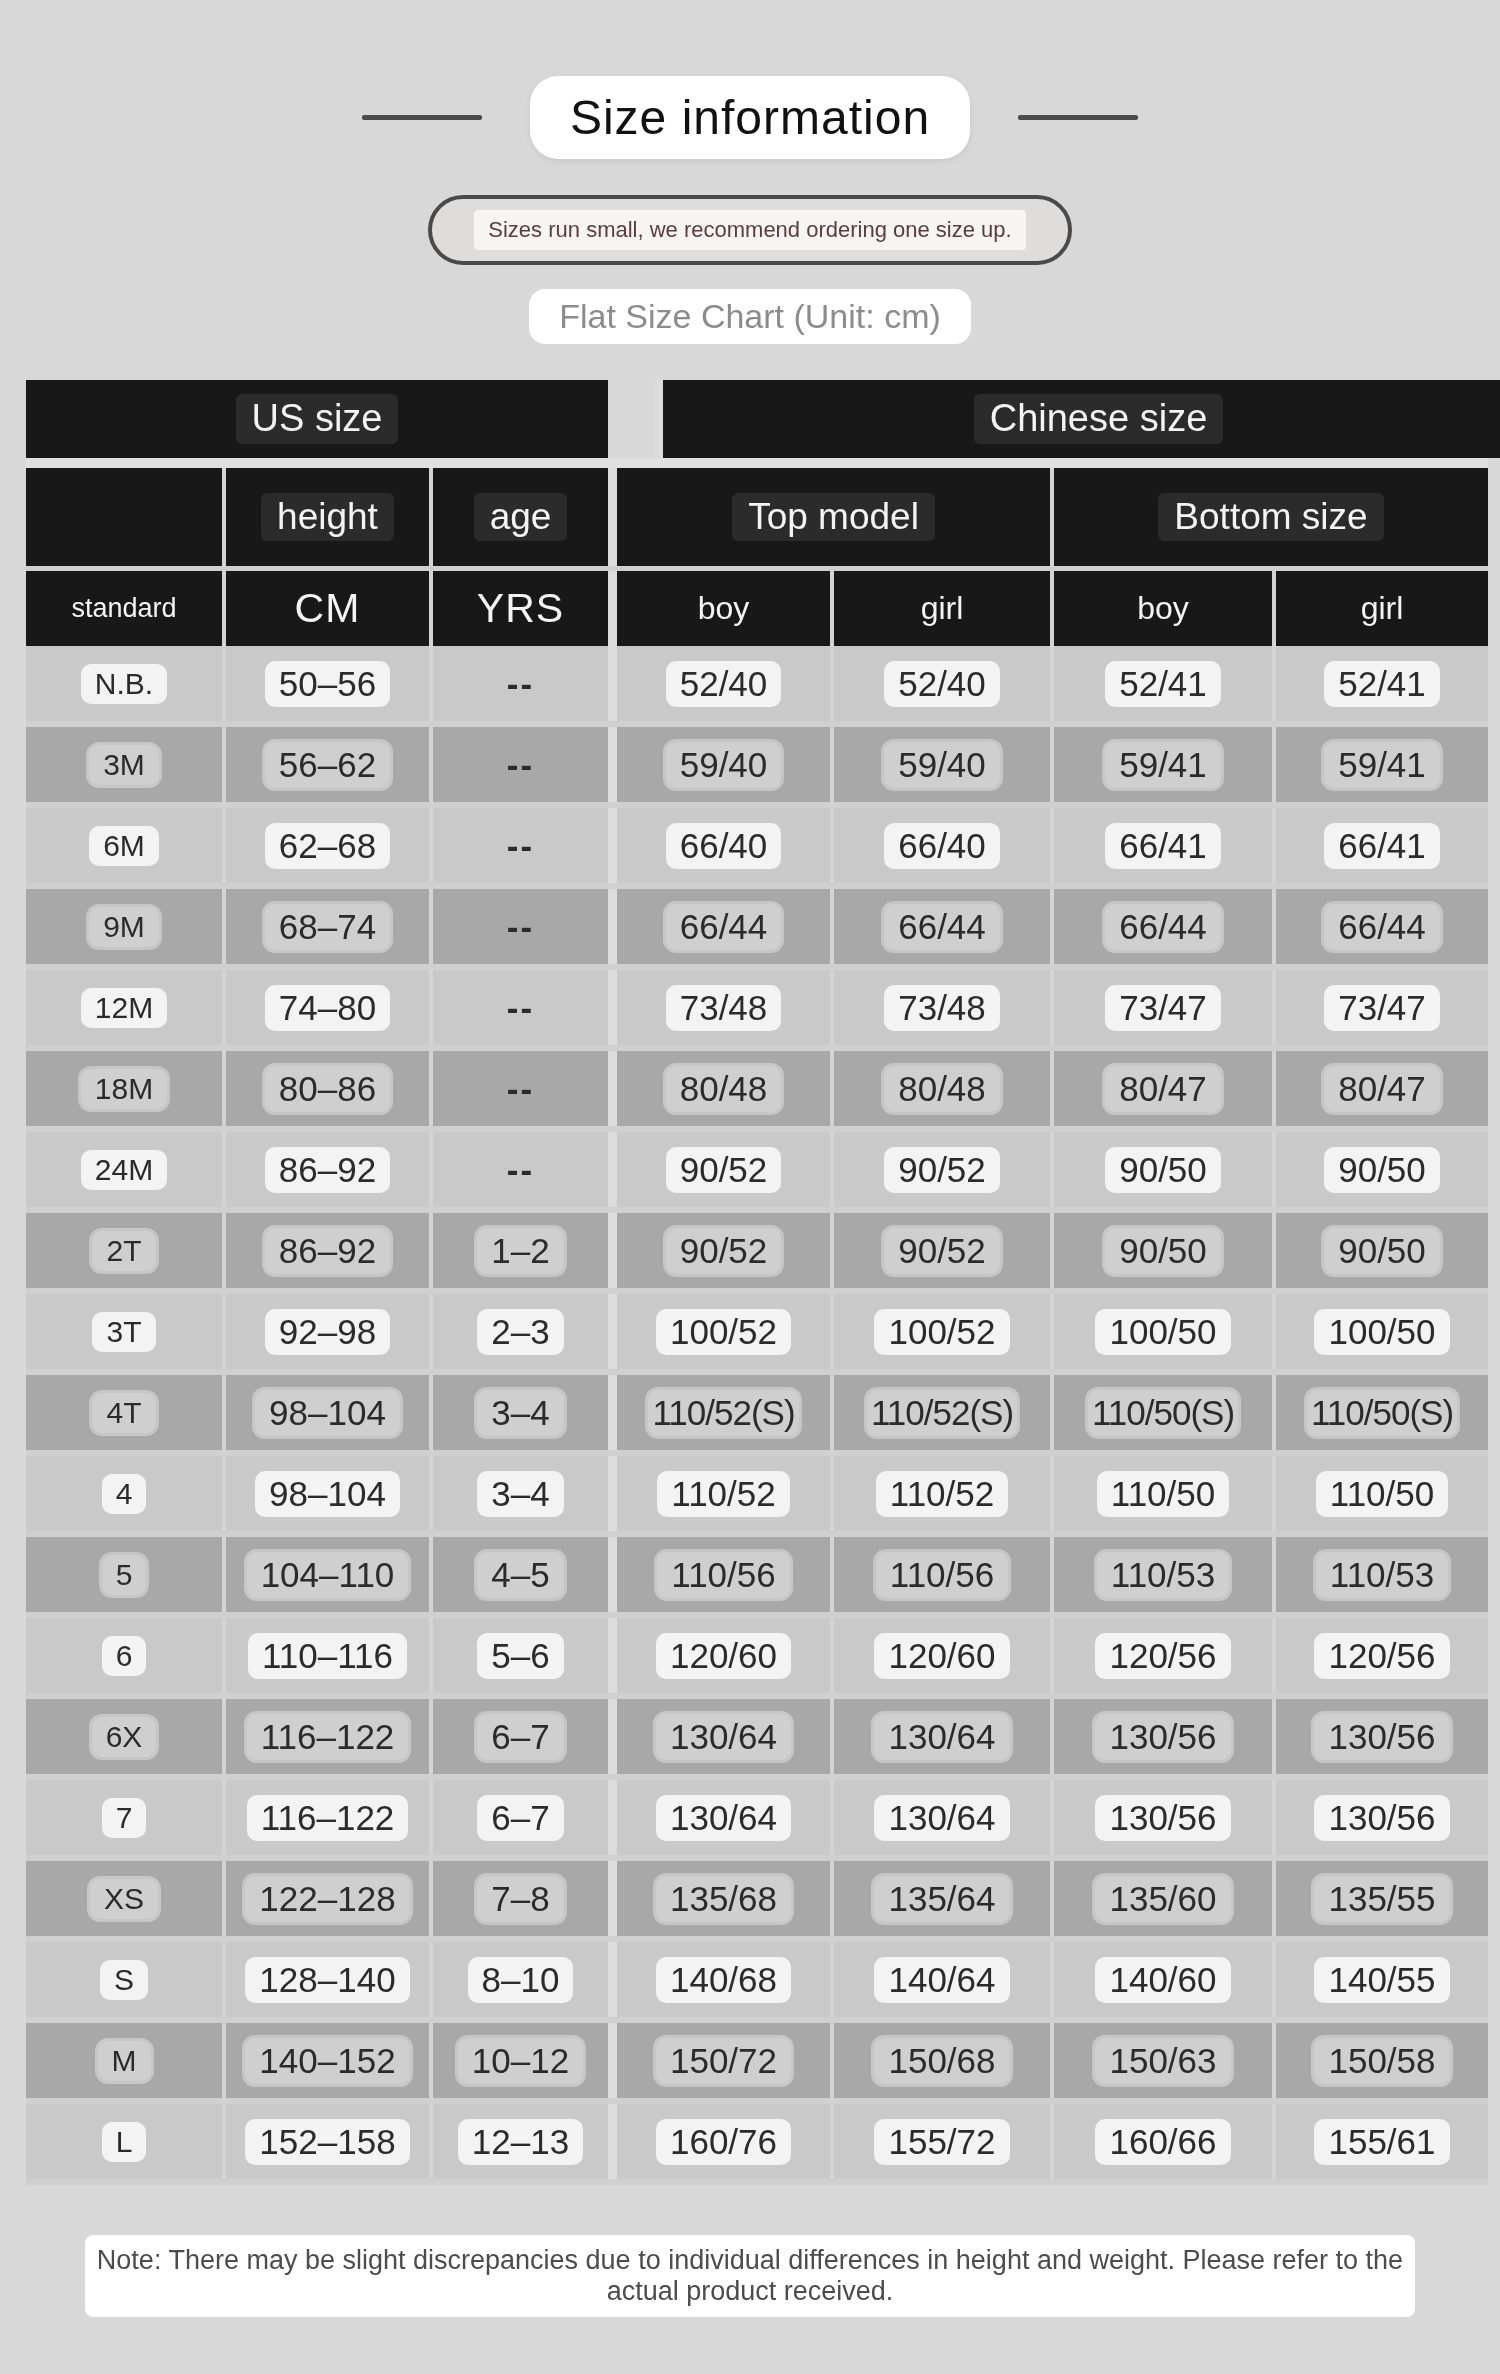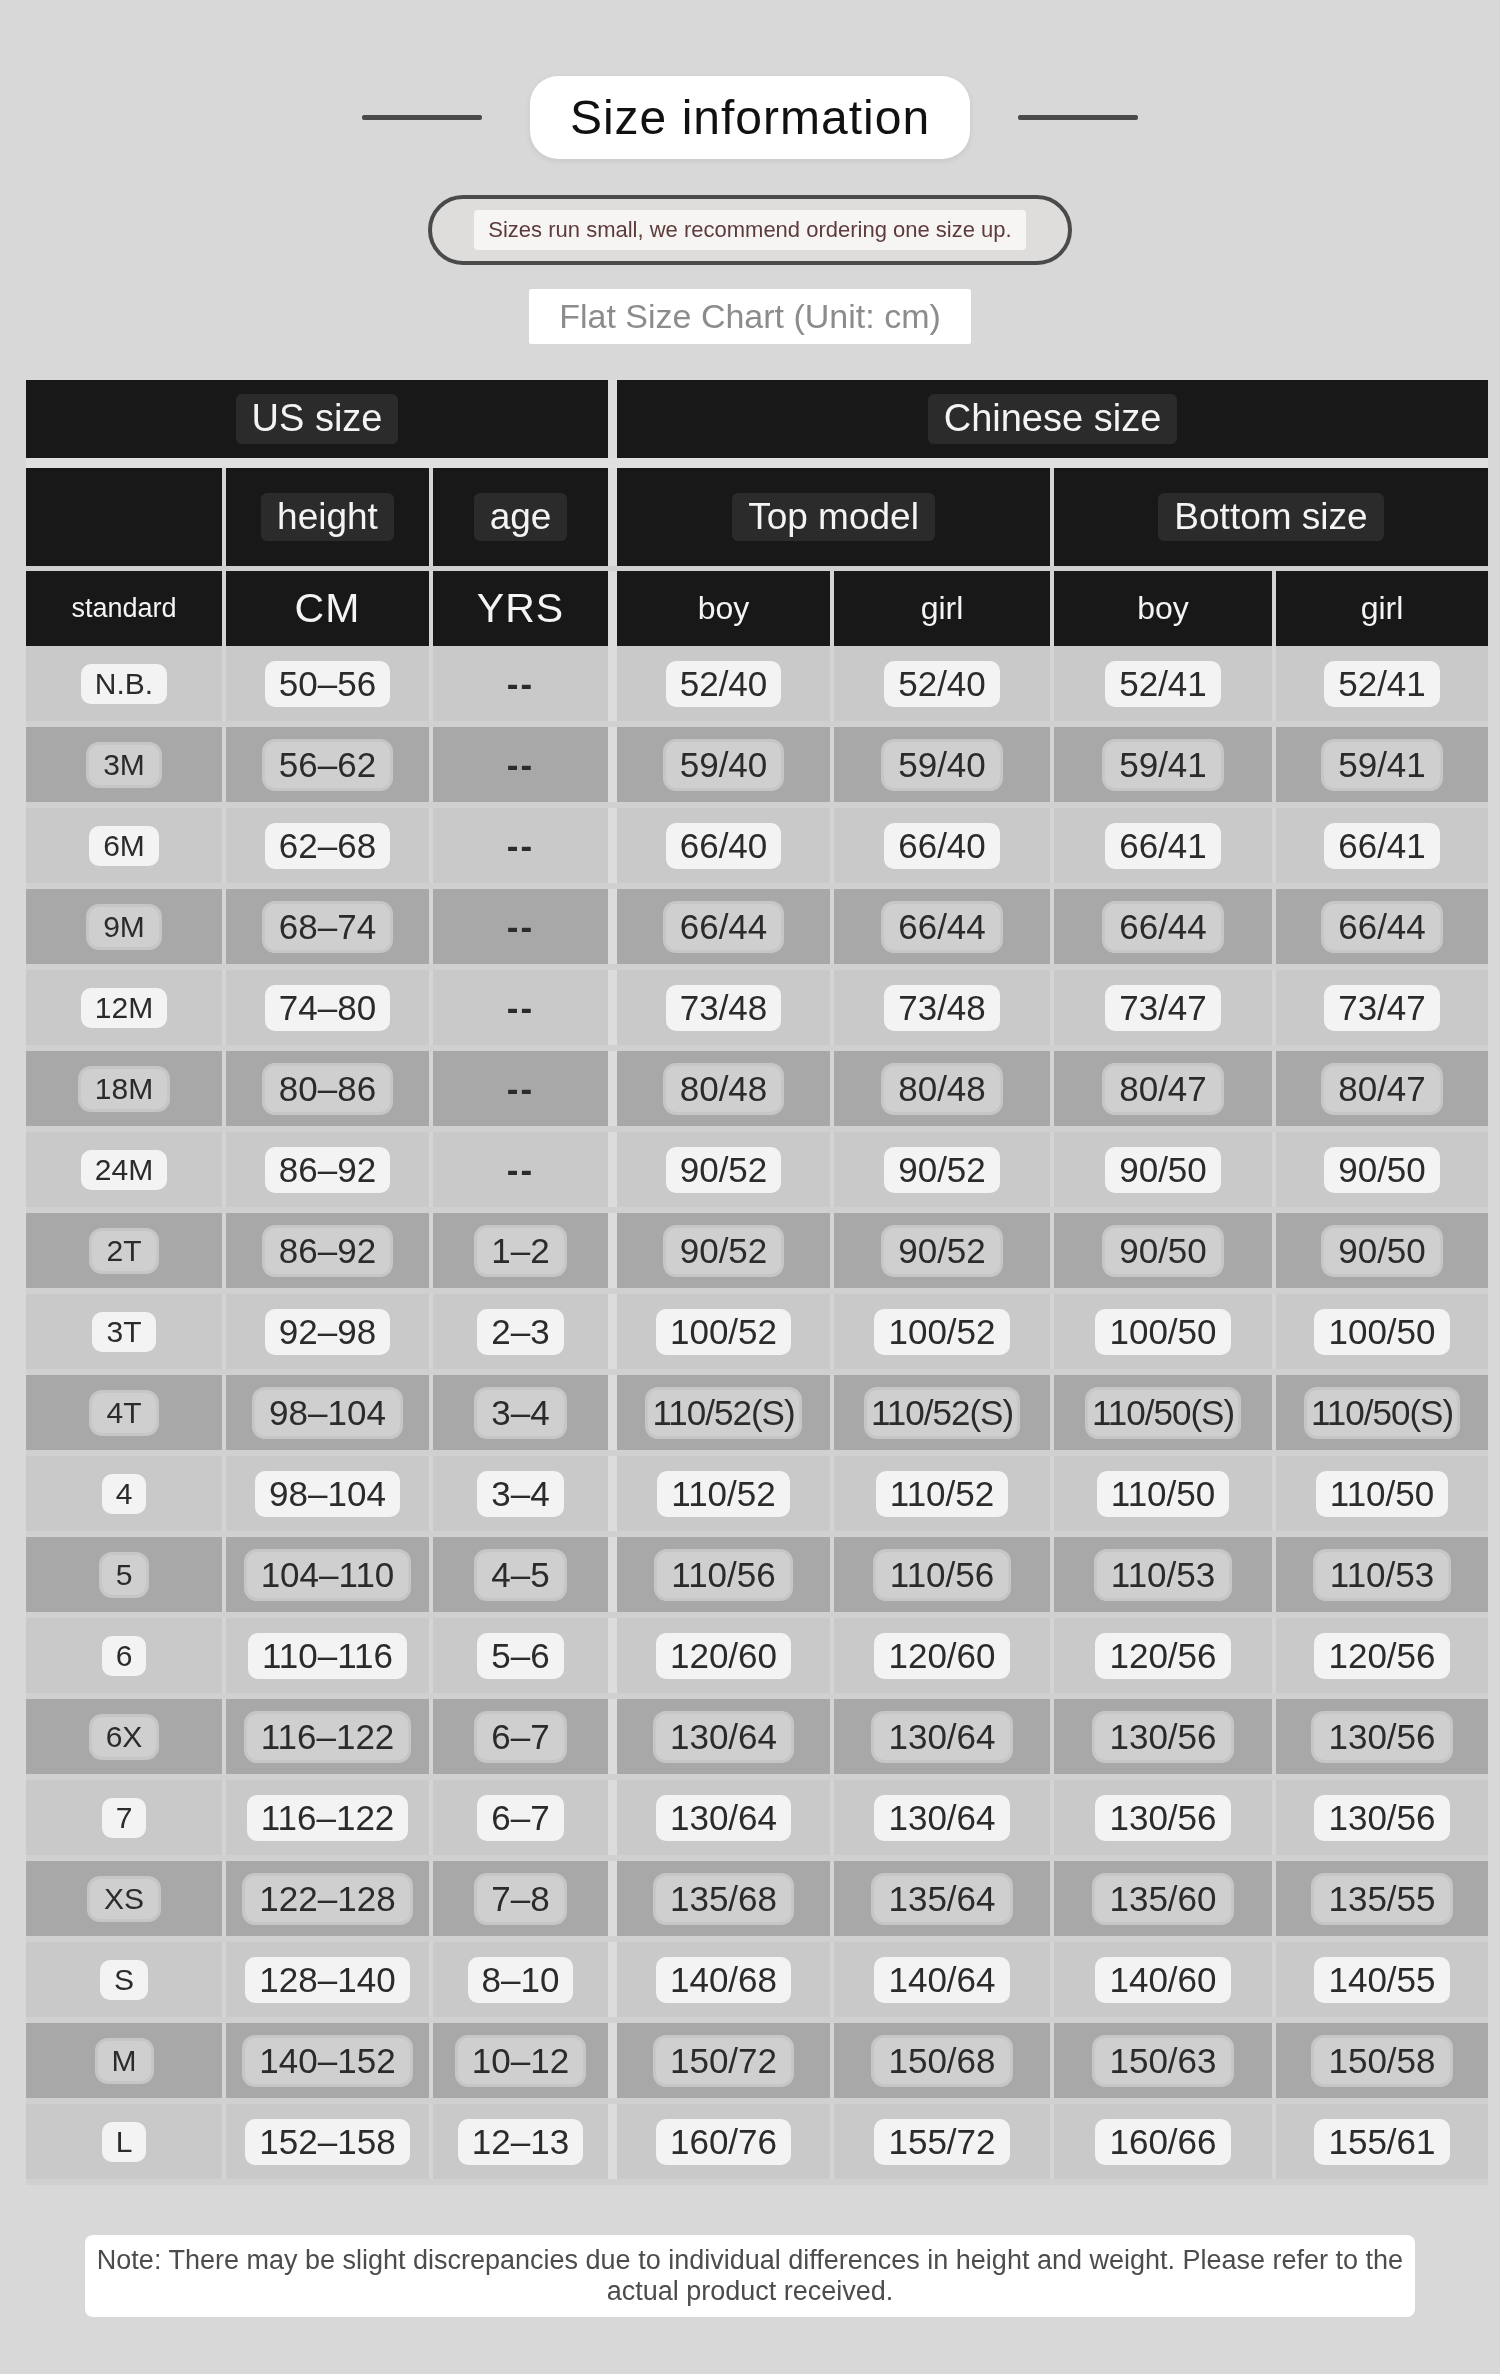--- a/index.html
+++ b/index.html
@@ -25,27 +25,27 @@
   .pill{
     margin:36px auto 0; width:644px; height:70px;
     border:4px solid #4a4a4a; border-radius:40px; background:#dedddc;
     display:flex; align-items:center; justify-content:center;
   }
   .pill-text{
     background:#f7f5f3; padding:7px 14px; border-radius:4px;
     font-size:22px; color:var(--notice-text);
   }
   .subtitle{
-    margin:24px auto 0; width:fit-content; background:#ffffff; border-radius:2px;
+    margin:24px auto 0; width:fit-content; background:#ffffff; border-radius:16px;
     padding:8px 30px; font-size:34px; color:var(--subtitle-text);
   }
   
   .size-table{margin:36px 0 0 26px; width:1462px;}
   .grid7{display:grid; grid-template-columns:196px 207px 179px 222px 220px 222px 216px;}
-  .grid2{display:grid; grid-template-columns:582px 880px;}
+  .grid2{display:grid; grid-template-columns:582px 880px;gap:46px;}
   .hcell{
     background:var(--header-bg); color:var(--header-text);
     display:flex; align-items:center; justify-content:center;
   }
   .hrow1 .hcell{height:78px; font-size:38px;}
   .hrow2 .hcell{height:98px; font-size:37px;}
   .hrow3 .hcell{height:75px; font-size:32px;}
   .hdr-chip{background:#2b2b2b; padding:3px 16px; border-radius:6px; line-height:1.15;}
   .hrow3 .std{font-size:27px;}
   .hrow3 .big{font-size:41px; letter-spacing:1px;}

